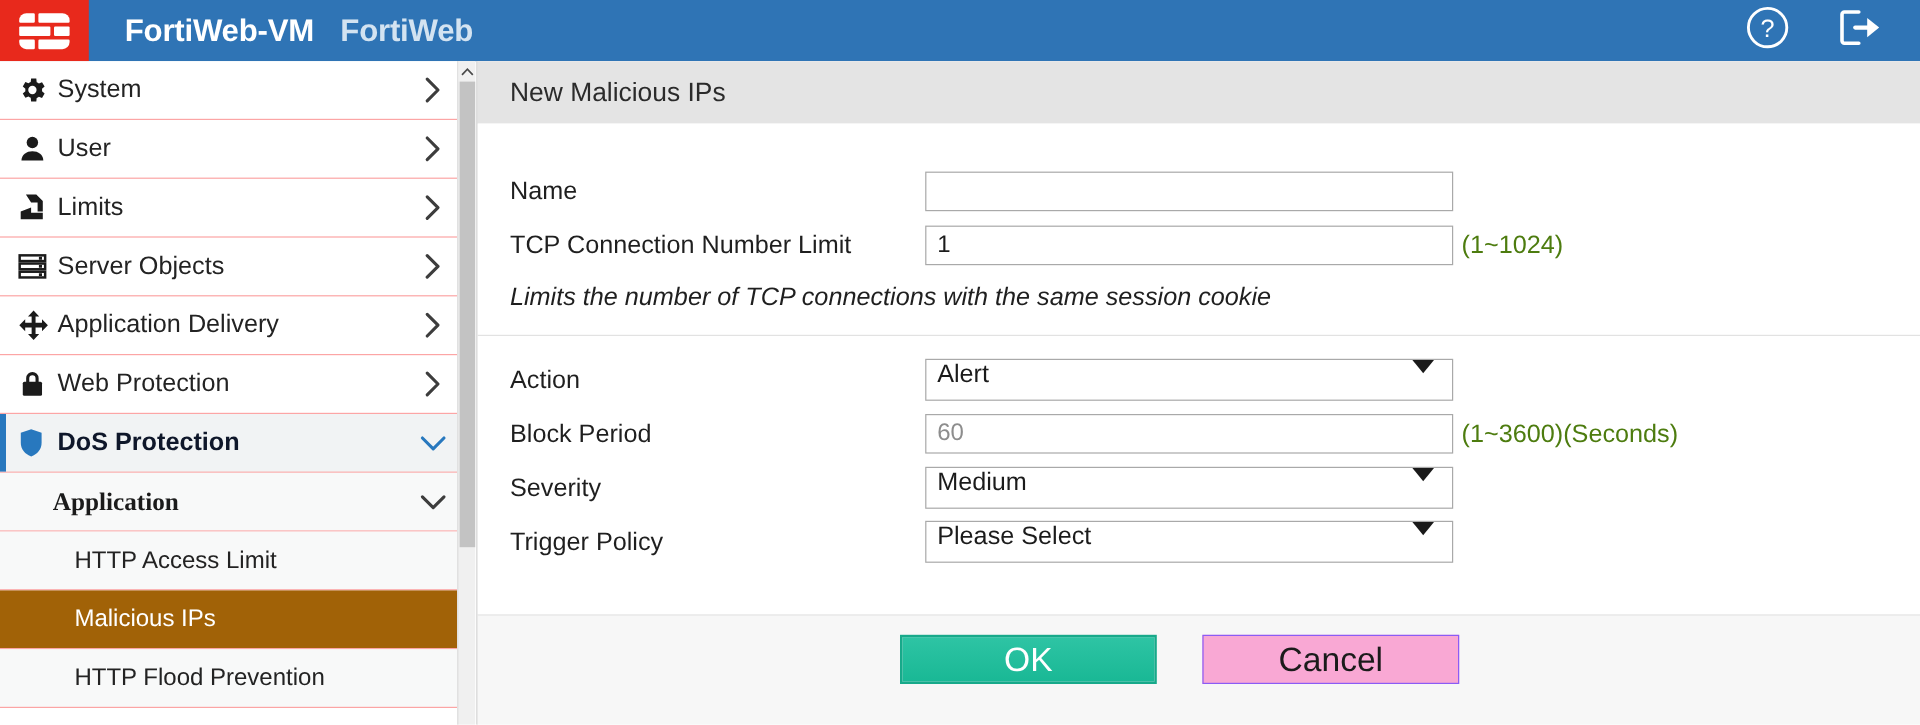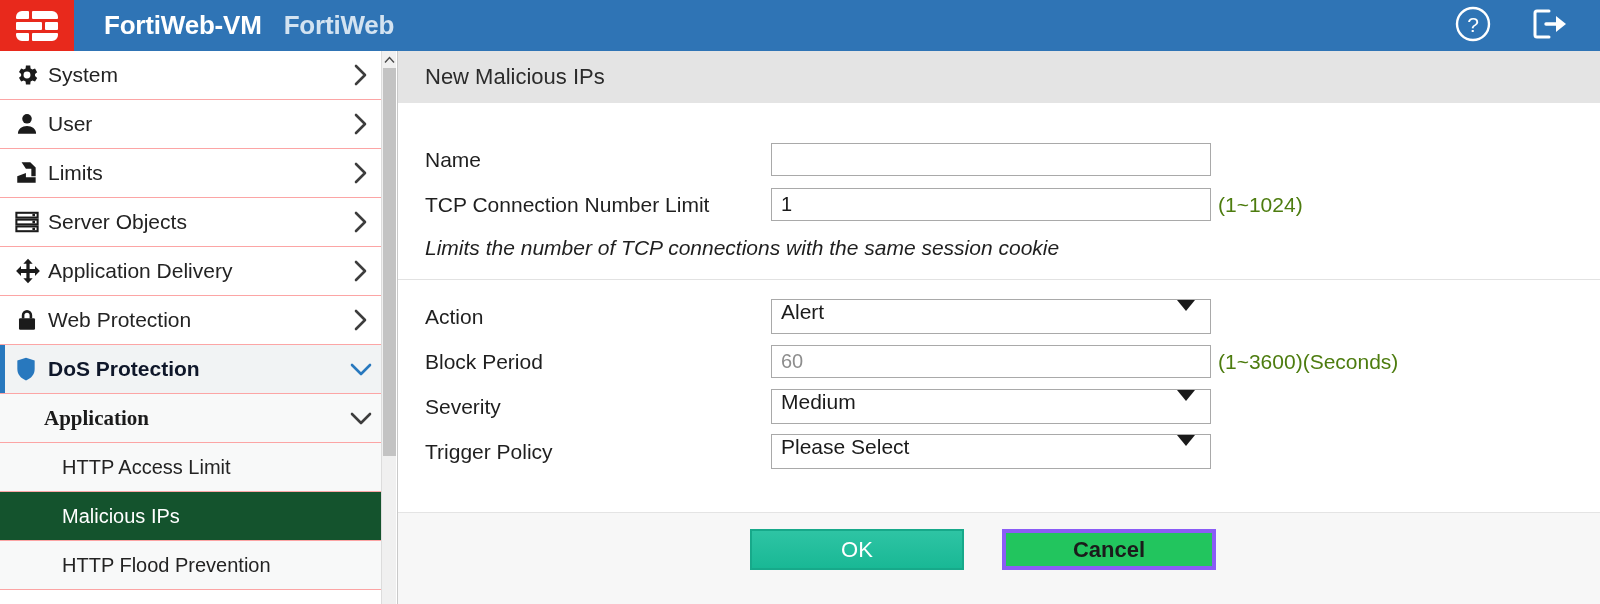--- a/index.html
+++ b/index.html
@@ -113,21 +113,21 @@
     background: #f8f9f9;
     font-family: Liberation Serif, serif;
   }
   .nav-row.sub .lbl { font-weight: bold; font-size: 21px; color: #1b1b1b; }
   .nav-row.leaf {
     padding-left: 62px;
     background: #f8f9f9;
     height: 49px;
   }
   .nav-row.leaf .lbl { font-size: 20px; color: #232323; font-weight: normal; }
-  .nav-row.leaf.active { background: #14532d; }
+  .nav-row.leaf.active { background: #a16207; }
   .nav-row.leaf.active .lbl { color: #ffffff; }
 
   
   .sb-scroll {
     position: absolute;
     top: 51px; left: 381px;
     width: 15px; height: 553px;
     background: #f0f0f0;
     border-left: 1px solid #dcdcdc;
   }
@@ -246,35 +246,34 @@
     background: #f7f7f7;
     border-top: 1px solid #e4e4e4;
     display: flex; align-items: flex-start;
     padding-top: 16px;
     padding-left: 352px;
     gap: 38px;
   }
   .btn {
     width: 214px; height: 41px;
     font-family: "Liberation Sans", sans-serif;
-    font-size: 22px;
+    font-size: 28px;
     display: flex; align-items: center; justify-content: center;
     cursor: pointer;
     border-radius: 0;
   }
   .btn-ok {
     background: linear-gradient(180deg, #2ec4a4 0%, #19b895 100%);
     border: 2px solid #17a98a;
     color: #ffffff;
   }
   .btn-cancel {
-    background: #22c55e;
-    border: 4px solid #8b5cf6;
+    background: #f9a8d4;
+    border: 1px solid #8b5cf6;
     color: #1b1b1b;
-    font-weight: bold;
   }
 </style>
 </head>
 <body>
 
 <div id="app">
 
   <div class="topbar">
     <div class="logo-box">
       <div class="logo-grid">

